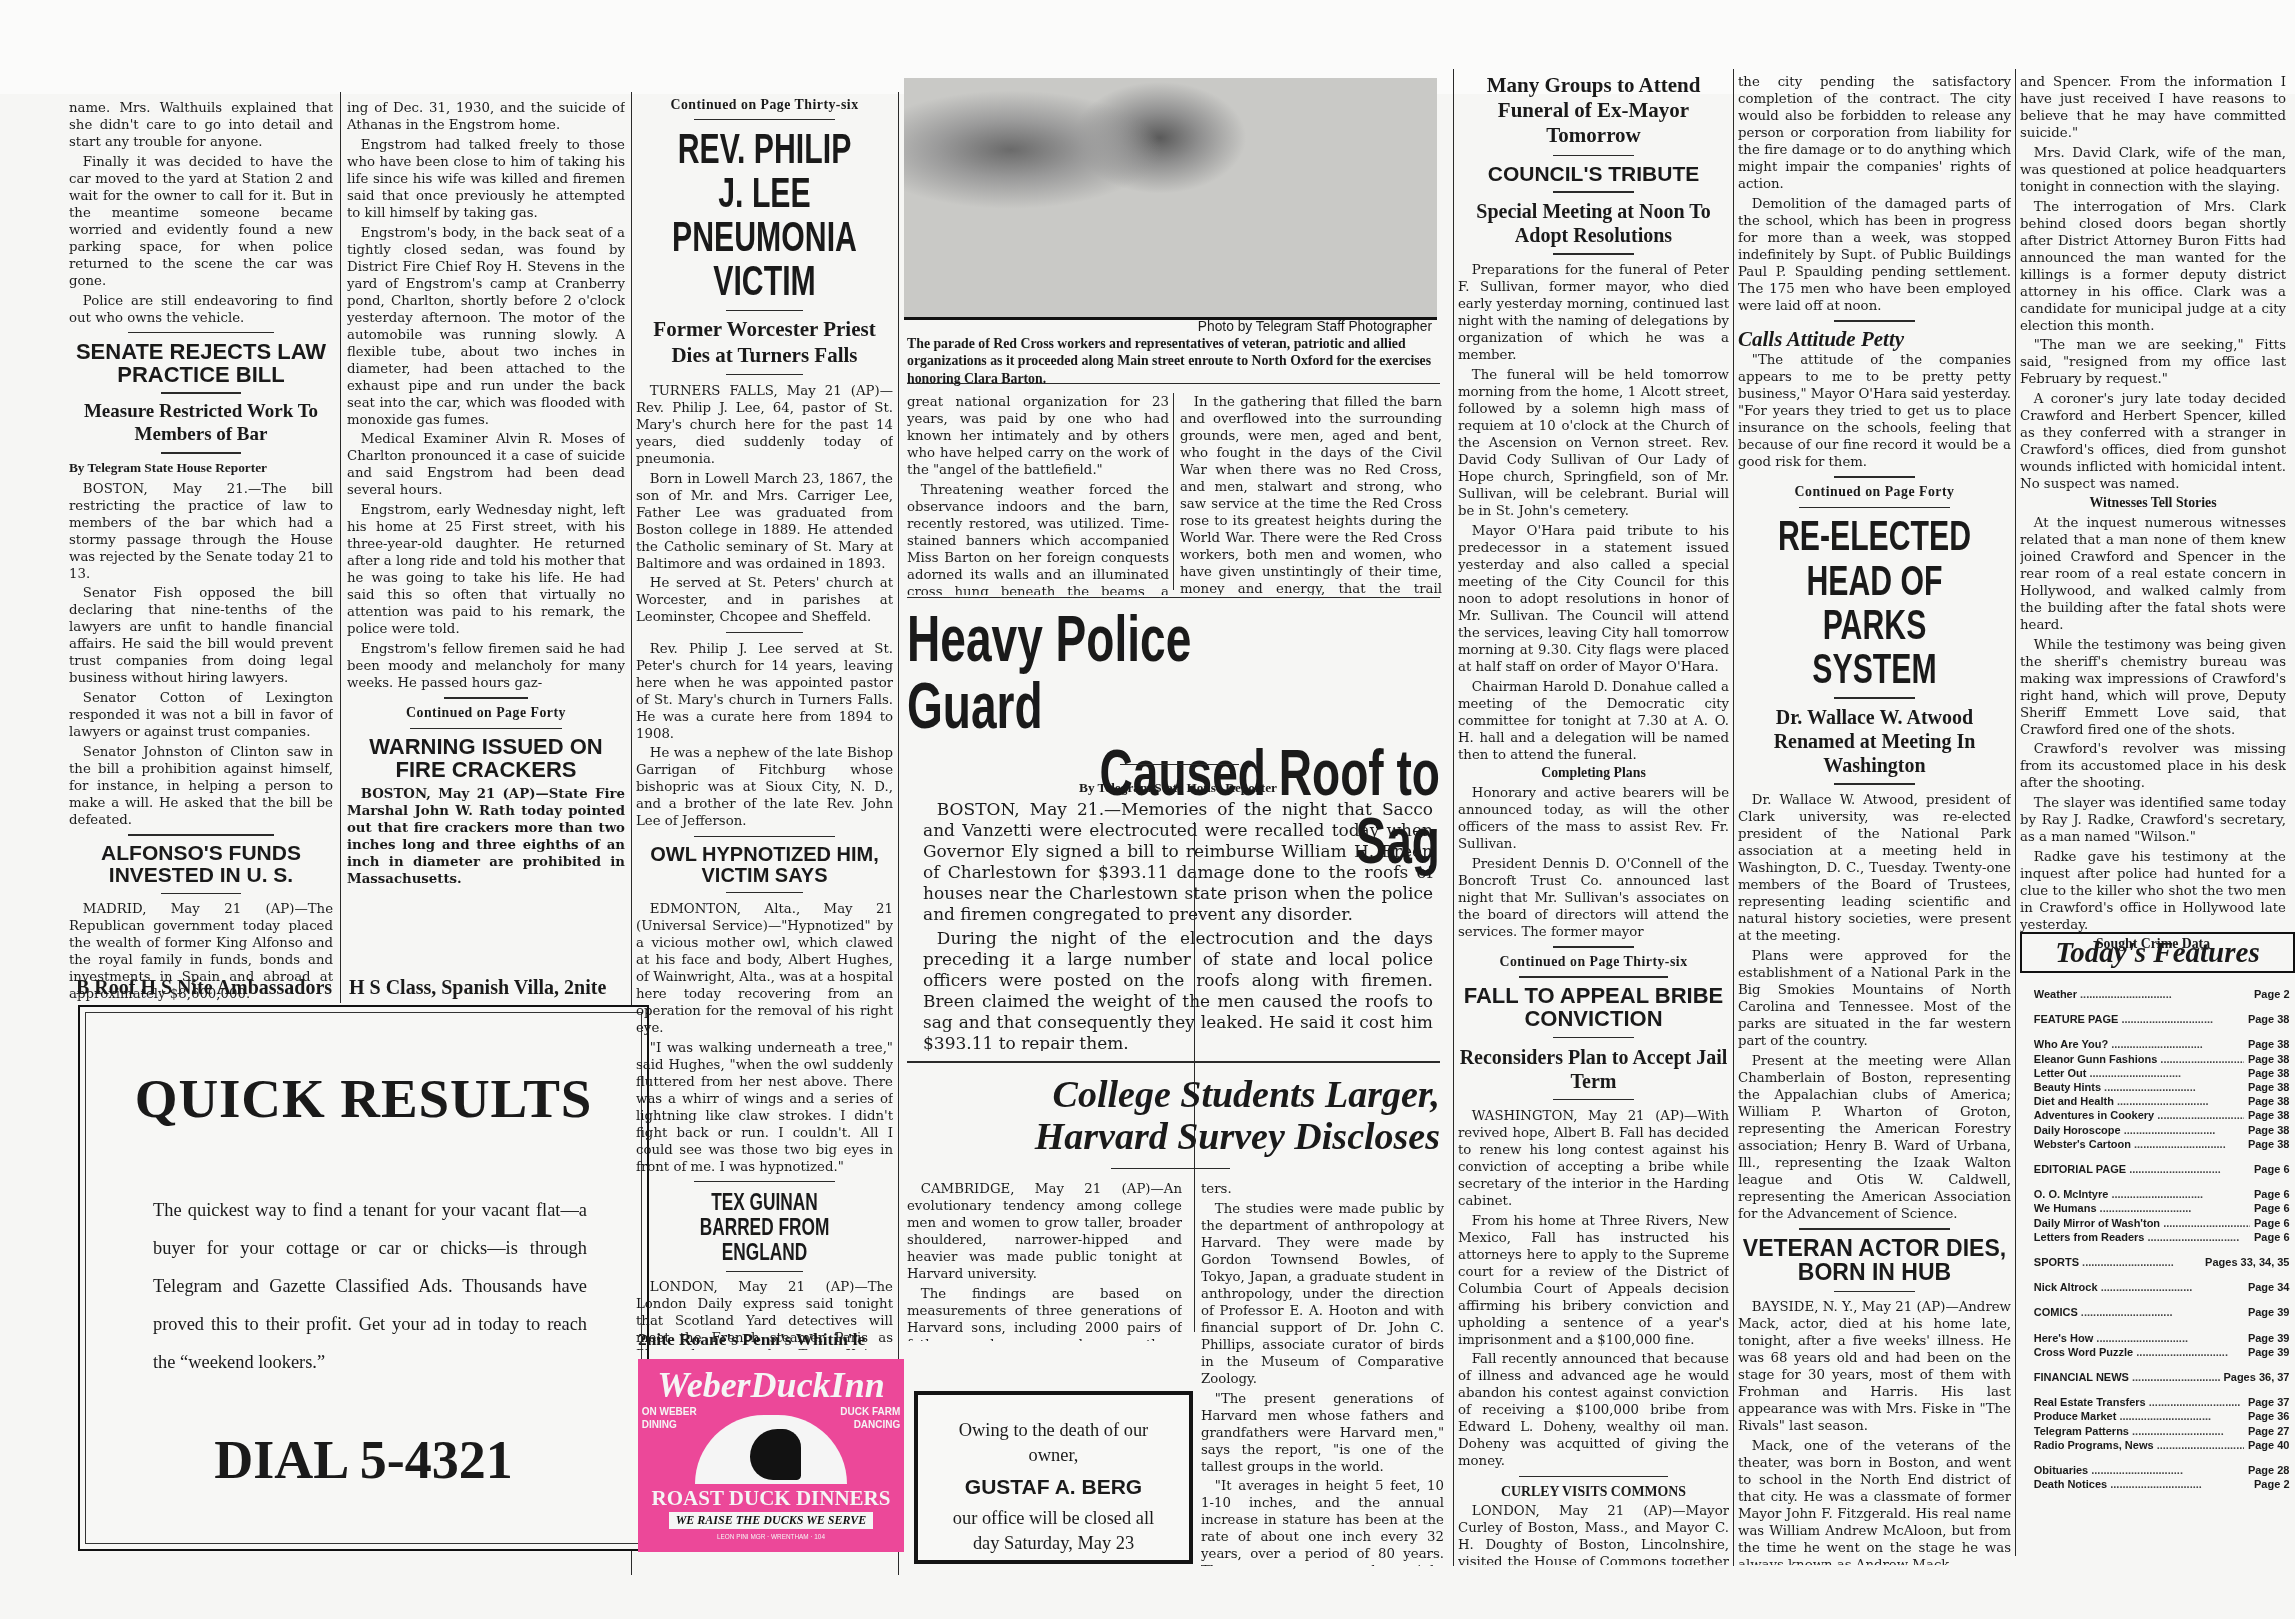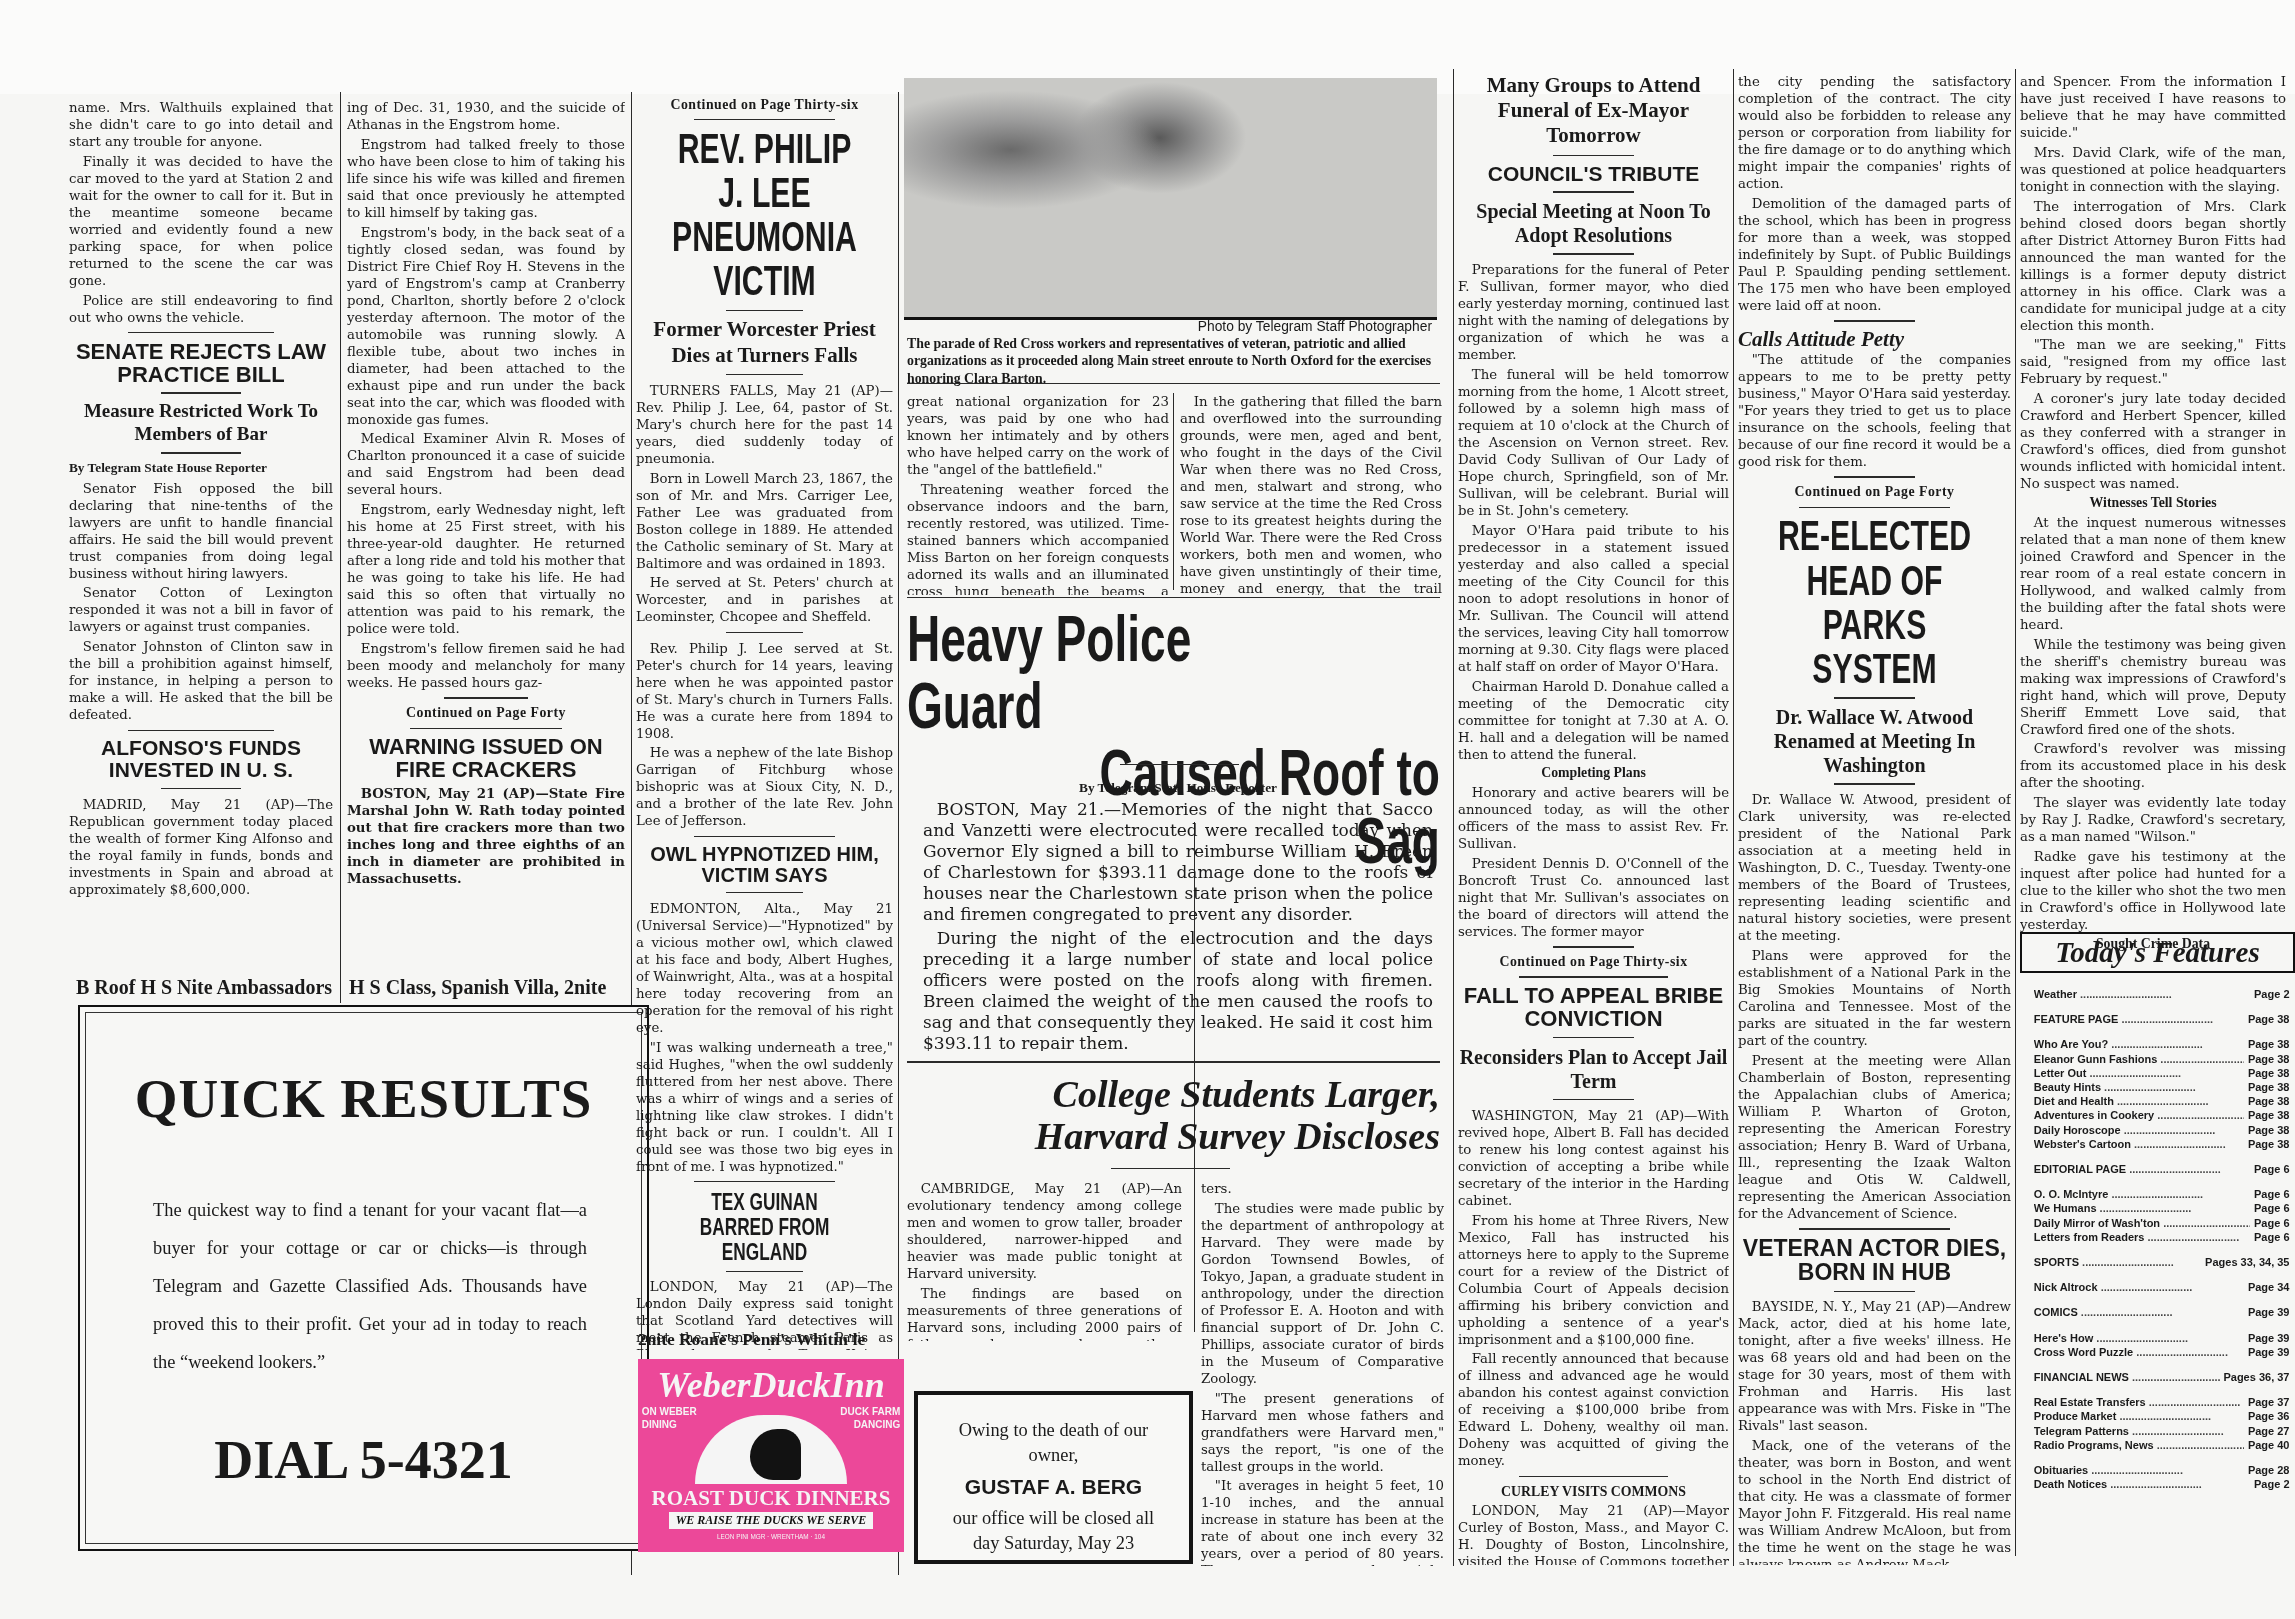--- a/index.html
+++ b/index.html
@@ -54,20 +54,21 @@
   <div class="col" style="left:69px;top:99px;width:264px;height:902px;">
     <p class="noind">name. Mrs. Walthuils explained that she didn't care to go into detail and start any trouble for anyone.</p>
     <p>Finally it was decided to have the car moved to the yard at Station 2 and wait for the owner to call for it. But in the meantime someone became worried and evidently found a new parking space, for when police returned to the scene the car was gone.</p>
     <p>Police are still endeavoring to find out who owns the vehicle.</p>
     <div class="hrule mid"></div>
     <div class="h-block" style="font-size:22px;">SENATE REJECTS LAW PRACTICE BILL</div>
     <div class="hrule short"></div>
     <div class="h-sub" style="font-size:19px;">Measure Restricted Work To Members of Bar</div>
     <div class="hrule short"></div>
     <div class="byline">By Telegram State House Reporter</div>
+    <p>BOSTON, May 21.—The bill restricting the practice of law to members of the bar which had a stormy passage through the House was rejected by the Senate today 21 to 13.</p>
     <p>Senator Fish opposed the bill declaring that nine-tenths of the lawyers are unfit to handle financial affairs. He said the bill would prevent trust companies from doing legal business without hiring lawyers.</p>
     <p>Senator Cotton of Lexington responded it was not a bill in favor of lawyers or against trust companies.</p>
     <p>Senator Johnston of Clinton saw in the bill a prohibition against himself, for instance, in helping a person to make a will. He asked that the bill be defeated.</p>
     <div class="hrule mid"></div>
     <div class="h-block" style="font-size:21px;">ALFONSO'S FUNDS INVESTED IN U. S.</div>
     <div class="hrule short"></div>
     <p>MADRID, May 21 (AP)—The Republican government today placed the wealth of former King Alfonso and the royal family in funds, bonds and investments in Spain and abroad at approximately $8,600,000.</p>
 
   </div>
   <div class="slug" style="position:absolute;left:76px;top:976px;">B Roof H S Nite Ambassadors</div>
@@ -246,21 +247,21 @@
   <div class="col" style="left:2020px;top:73px;width:266px;height:881px;">
     <p class="noind">and Spencer. From the information I have just received I have reasons to believe that he may have committed suicide."</p>
     <p>Mrs. David Clark, wife of the man, was questioned at police headquarters tonight in connection with the slaying.</p>
     <p>The interrogation of Mrs. Clark behind closed doors began shortly after District Attorney Buron Fitts had announced the man wanted for the killings is a former deputy district attorney in his office. Clark was a candidate for municipal judge at a city election this month.</p>
     <p>"The man we are seeking," Fitts said, "resigned from my office last February by request."</p>
     <p>A coroner's jury late today decided Crawford and Herbert Spencer, killed as they conferred with a stranger in Crawford's offices, died from gunshot wounds inflicted with homicidal intent. No suspect was named.</p>
     <div class="subhead">Witnesses Tell Stories</div>
     <p>At the inquest numerous witnesses related that a man none of them knew joined Crawford and Spencer in the rear room of a real estate concern in Hollywood, and walked calmly from the building after the fatal shots were heard.</p>
     <p>While the testimony was being given the sheriff's chemistry bureau was making wax impressions of Crawford's right hand, which will prove, Deputy Sheriff Emmett Love said, that Crawford fired one of the shots.</p>
     <p>Crawford's revolver was missing from its accustomed place in his desk after the shooting.</p>
-    <p>The slayer was evidently late today by Ray J. Radke, Crawford's secretary, as a man named "Wilson."</p>
+    <p>The slayer was identified same today by Ray J. Radke, Crawford's secretary, as a man named "Wilson."</p>
     <p>Radke gave his testimony at the inquest after police had hunted for a clue to the killer who shot the two men in Crawford's office in Hollywood late yesterday.</p>
     <div class="subhead">Sought Crime Data</div>
     <p>Before going to Crawford's office, Spencer, editor of a magazine which had printed stories of reputed gangster activities, told an employe he was "going out to get some more underworld stuff." Until a few months ago Spencer was city editor of the Los Angeles Evening Express.</p>
   </div>
 
   <div class="col" style="left:2020px;top:923px;width:275px;height:634px;">
     <div class="features-box">Today's Features</div>
     <div id="features-list">
         <div class="feat">
           <span class="lbl">Weather</span>

